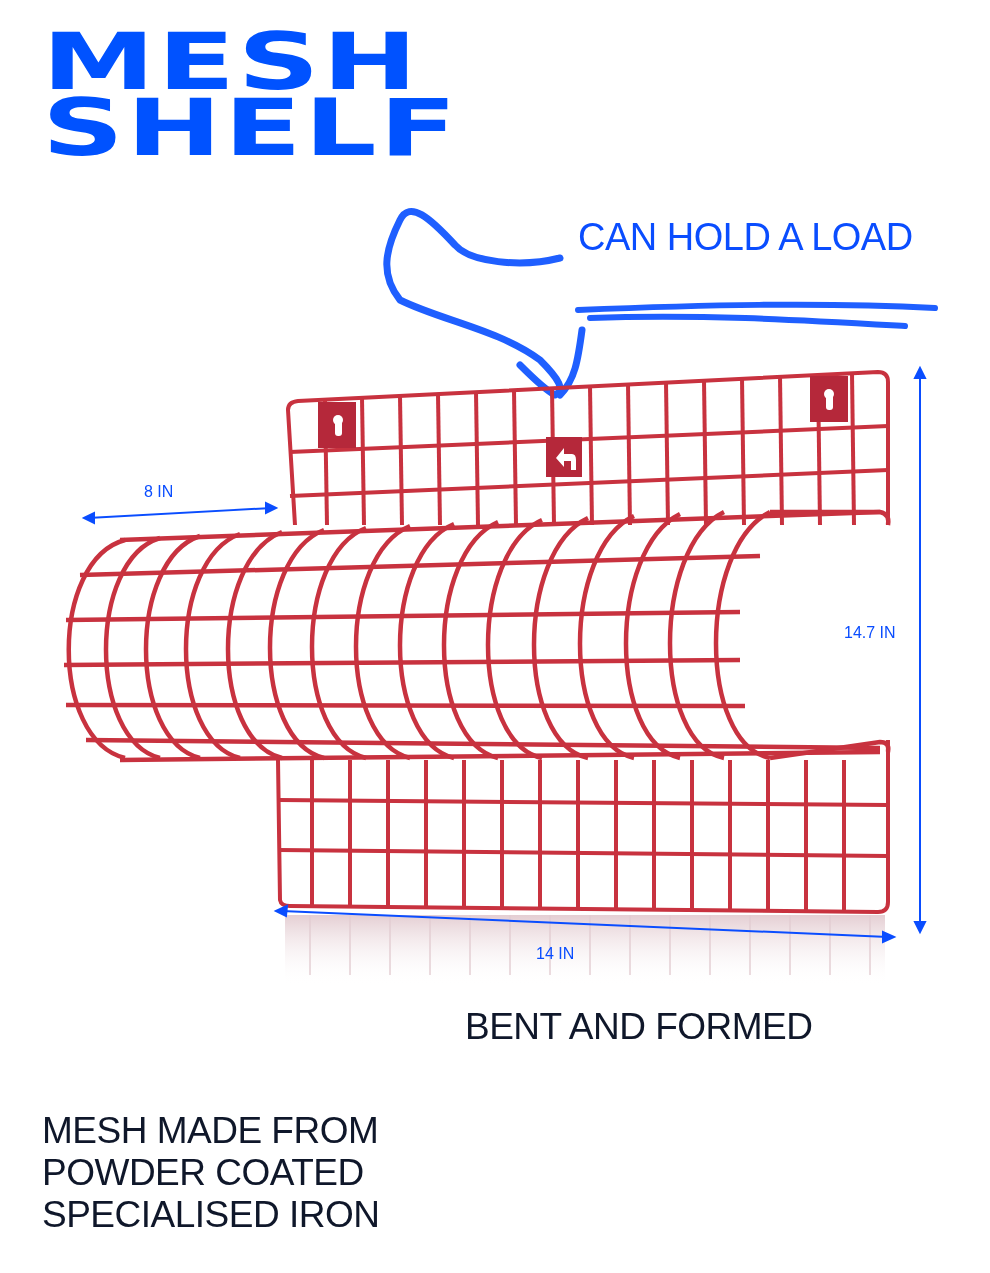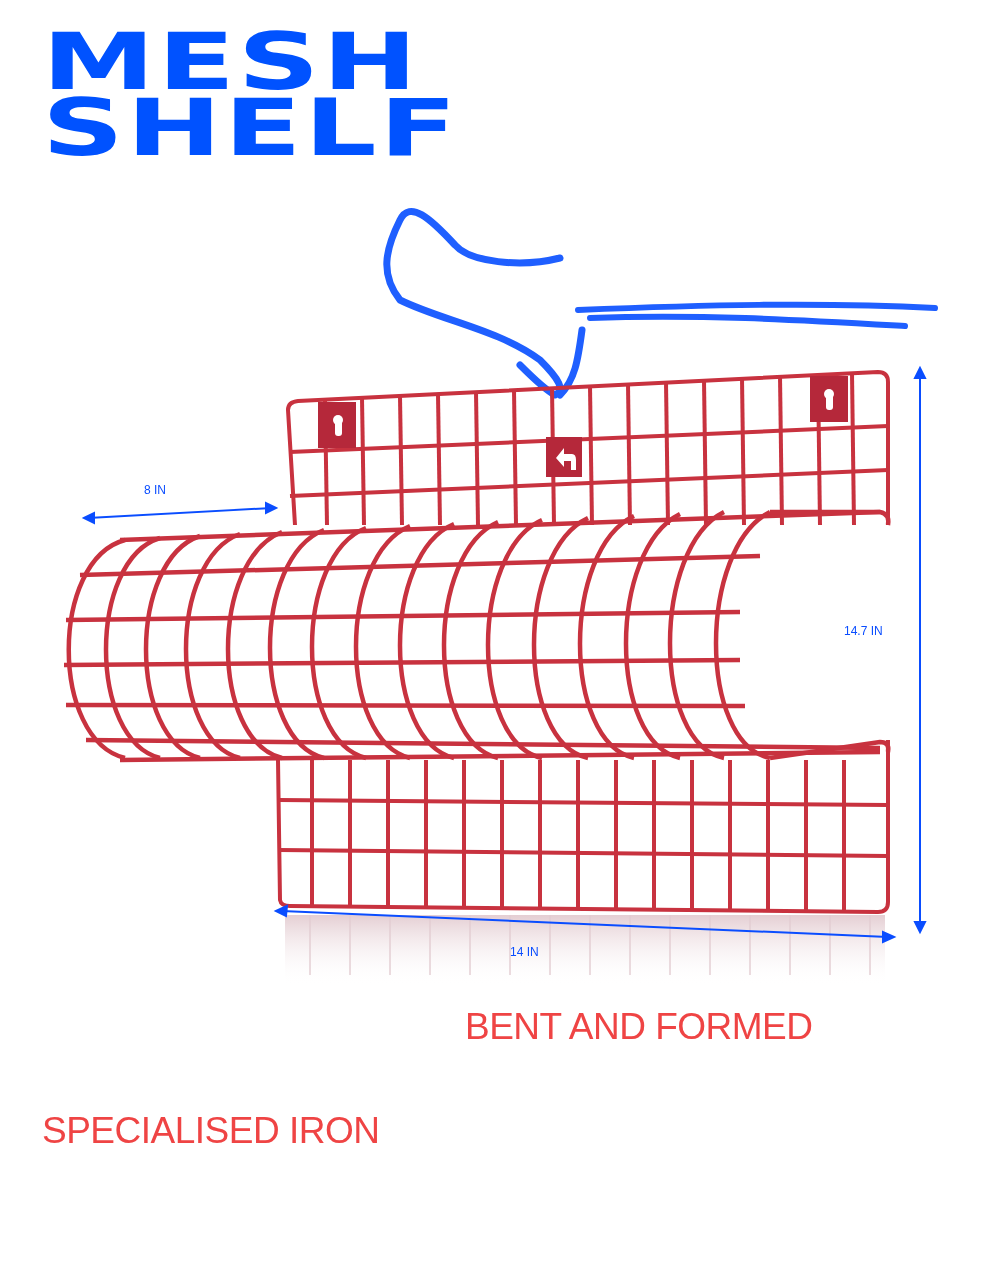--- a/index.html
+++ b/index.html
@@ -7,23 +7,23 @@
          font-family: "Liberation Sans", sans-serif; color: #0a4dff; }
   .abs { position: absolute; }
   .title-line {
     font-family: "DejaVu Sans", sans-serif; font-weight: 900;
     font-size: 86px; line-height: 72px; letter-spacing: 2px;
     color: #0052ff; transform: scaleX(1.32) scaleY(0.92); transform-origin: left top;
     text-transform: uppercase;
   }
   .callout { font-family: "Liberation Sans", sans-serif; font-size: 38px; line-height: 42px;
              color: #0a4dff; letter-spacing: -0.5px; }
-  .dim { font-family: "Liberation Sans", sans-serif; font-size: 12px; color: #0a4dff; }
+  .dim { font-family: "Liberation Sans", sans-serif; font-size: 16px; color: #0a4dff; }
   .feature { font-family: "Liberation Sans", sans-serif; font-size: 37px; line-height: 42px;
-             color: #ef4444; letter-spacing: -0.5px; }
+             color: #0f172a; letter-spacing: -0.5px; }
   svg { position: absolute; left: 0; top: 0; }
 </style>
 </head>
 <body>
 
 <div class="abs" style="left:42px; top:28px;">
   <div class="title-line">MESH</div>
   <div class="title-line" style="margin-top:-6px;">SHELF</div>
 </div>
 
@@ -157,25 +157,28 @@
     <path d="M920,932 L915,922 L925,922 Z"></path>
   </g>
   <g stroke="#0a4dff" stroke-width="2" fill="#0a4dff">
     <line x1="282" y1="911" x2="888" y2="937"></line>
     <path d="M276,911 L287,906 L286,916 Z"></path>
     <path d="M894,937 L883,932 L883,942 Z"></path>
   </g>
 </svg>
 
 <div class="abs callout" style="left:578px; top:216px;">
+  <div>CAN HOLD A LOAD</div>
 </div>
 
 <div class="abs dim" style="left:144px; top:483px;">8 IN</div>
 <div class="abs dim" style="left:844px; top:624px;">14.7 IN</div>
-<div class="abs dim" style="left:510px; top:945px;">14 IN</div>
+<div class="abs dim" style="left:536px; top:945px;">14 IN</div>
 
 <div class="abs feature" style="left:465px; top:1006px;">
   <div>BENT AND FORMED</div>
 </div>
 
 <div class="abs feature" style="left:42px; top:1110px;">
+  <div>MESH MADE FROM</div>
+  <div>POWDER COATED</div>
   <div>SPECIALISED IRON</div>
 </div>
 
 </body></html>

